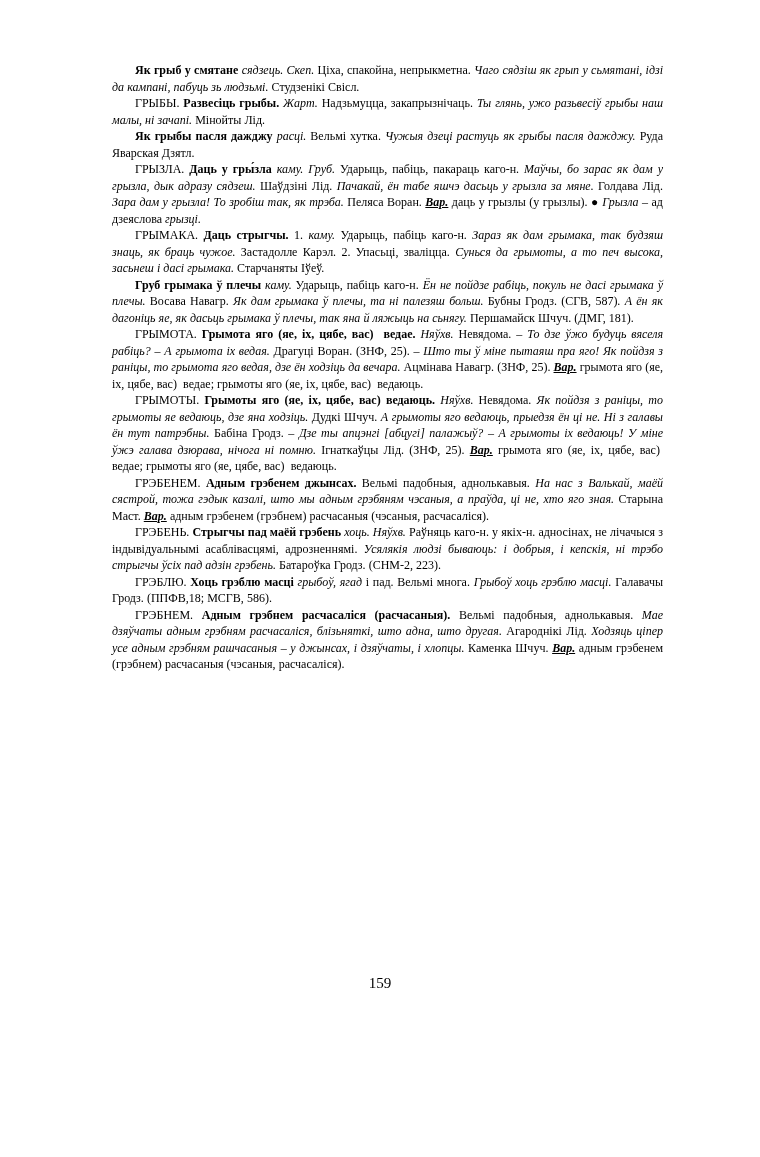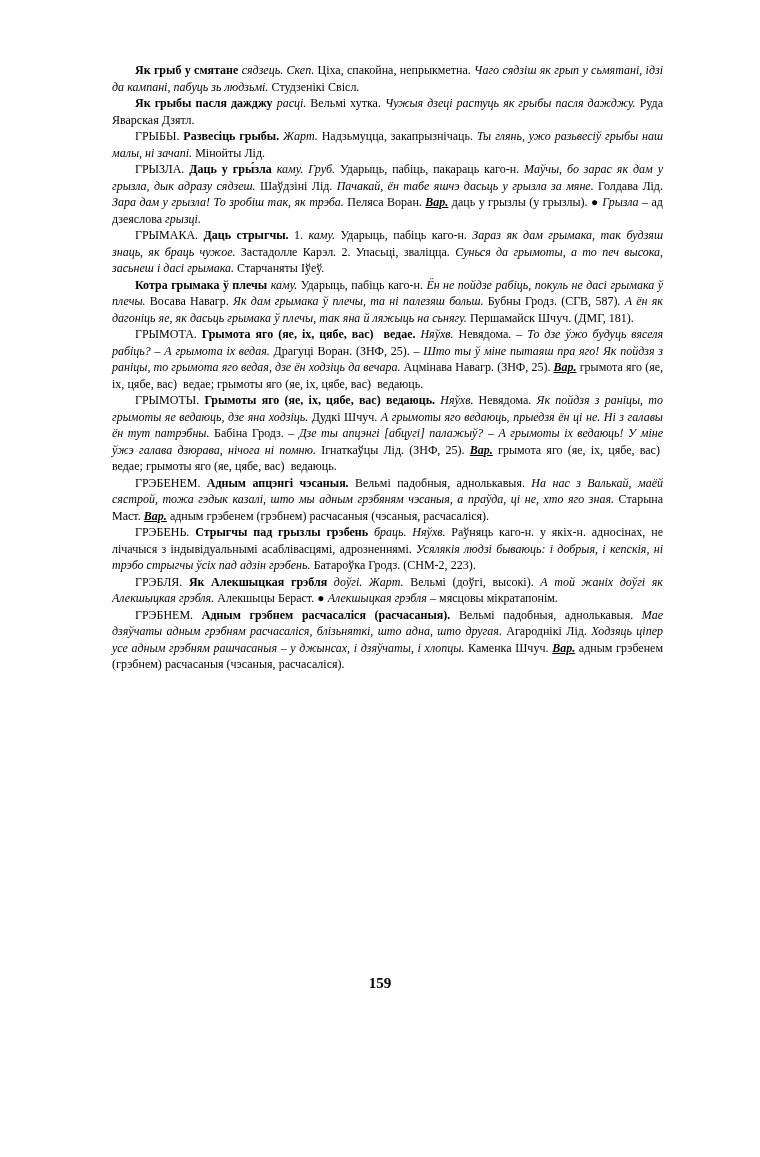--- a/index.html
+++ b/index.html
@@ -54,38 +54,37 @@
     font-style: normal;
   }
   #page-number {
     position: absolute;
     left: 0;
     top: 975px;
     width: 760px;
     text-align: center;
     font-size: 15.1px;
     font-family: "Liberation Serif", "DejaVu Serif", serif;
-    font-weight: bold;
   }
 </style>
 </head>
 <body>
 
 <div id="page">
 
   <div id="text-column">
     <p class="entry"><b>Як грыб у смятане</b> <i>сядзець. Скеп.</i> Ціха, спакойна, непрыкметна. <i>Чаго сядзіш як грып у сьмятані, ідзі да кампані, пабуць зь людзьмі.</i> Студзенікі Свісл.</p>
+    <p class="entry">ГРЫБЫ. <b>Развесіць грыбы.</b> <i>Жарт.</i> Надзьмуцца, закапрызнічаць. <i>Ты глянь, ужо разьвесіў грыбы наш малы, ні зачапі.</i> Мінойты Лід.</p>
     <p class="entry"><b>Як грыбы пасля дажджу</b> <i>расці.</i> Вельмі хутка. <i>Чужыя дзеці растуць як грыбы пасля дажджу.</i> Руда Яварская Дзятл.</p>
-    <p class="entry">ГРЫБЫ. <b>Развесіць грыбы.</b> <i>Жарт.</i> Надзьмуцца, закапрызнічаць. <i>Ты глянь, ужо разьвесіў грыбы наш малы, ні зачапі.</i> Мінойты Лід.</p>
     <p class="entry">ГРЫЗЛА. <b>Даць у гры́зла</b> <i>каму. Груб.</i> Ударыць, пабіць, пакараць каго-н. <i>Маўчы, бо зарас як дам у грызла, дык адразу сядзеш.</i> Шаўдзіні Лід. <i>Пачакай, ён табе яшчэ дасьць у грызла за мяне.</i> Голдава Лід. <i>Зара дам у грызла! То зробіш так, як трэба.</i> Пеляса Воран. <span class="bi">Вар.</span> даць у грызлы (у грызлы). <span class="bullet">●</span> <i>Грызла</i> – ад дзеяслова <i>грызці.</i></p>
     <p class="entry">ГРЫМАКА. <b>Даць стрыгчы.</b> 1. <i>каму.</i> Ударыць, пабіць каго-н. <i>Зараз як дам грымака, так будзяш знаць, як браць чужое.</i> Застадолле Карэл. 2. Упасьці, зваліцца. <i>Сунься да грымоты, а то печ высока, засьнеш і дасі грымака.</i> Старчаняты Іўеў.</p>
-    <p class="entry"><b>Котра грымака ў плечы</b> <i>каму.</i> Ударыць, пабіць каго-н. <i>Ён не пойдзе рабіць, покуль не дасі грымака ў плечы.</i> Восава Навагр. <i>Як дам грымака ў плечы, та ні палезяш больш.</i> Бубны Гродз. (СГВ, 587). <i>А ён як дагоніць яе, як дасьць грымака ў плечы, так яна й ляжыць на сьнягу.</i> Першамайск Шчуч. (ДМГ, 181).</p>
+    <p class="entry"><b>Груб грымака ў плечы</b> <i>каму.</i> Ударыць, пабіць каго-н. <i>Ён не пойдзе рабіць, покуль не дасі грымака ў плечы.</i> Восава Навагр. <i>Як дам грымака ў плечы, та ні палезяш больш.</i> Бубны Гродз. (СГВ, 587). <i>А ён як дагоніць яе, як дасьць грымака ў плечы, так яна й ляжыць на сьнягу.</i> Першамайск Шчуч. (ДМГ, 181).</p>
     <p class="entry">ГРЫМОТА. <b>Грымота яго (яе, іх, цябе, вас)&nbsp; ведае.</b> <i>Няўхв.</i> Невядома. – <i>То дзе ўжо будуць вяселя рабіць? – А грымота іх ведая.</i> Драгуці Воран. (ЗНФ, 25). – <i>Што ты ў міне пытаяш пра яго! Як пойдзя з раніцы, то грымота яго ведая, дзе ён ходзіць да вечара.</i> Ацмінава Навагр. (ЗНФ, 25). <span class="bi">Вар.</span> грымота яго (яе, іх, цябе, вас)&nbsp; ведае; грымоты яго (яе, іх, цябе, вас)&nbsp; ведаюць.</p>
     <p class="entry">ГРЫМОТЫ. <b>Грымоты яго (яе, іх, цябе, вас) ведаюць.</b> <i>Няўхв.</i> Невядома. <i>Як пойдзя з раніцы, то грымоты яе ведаюць, дзе яна ходзіць.</i> Дудкі Шчуч. <i>А грымоты яго ведаюць, прыедзя ён ці не. Ні з галавы ён тут патрэбны.</i> Бабіна Гродз. – <i>Дзе ты апцэнгі [абцугі] палажыў? – А грымоты іх ведаюць! У міне ўжэ галава дзюрава, нічога ні помню.</i> Ігнаткаўцы Лід. (ЗНФ, 25). <span class="bi">Вар.</span> грымота яго (яе, іх, цябе, вас)&nbsp; ведае; грымоты яго (яе, цябе, вас)&nbsp; ведаюць.</p>
-    <p class="entry">ГРЭБЕНЕМ. <b>Адным апцэнгі чэсаныя.</b> Вельмі падобныя, аднолькавыя. <i>На нас з Валькай, маёй сястрой, тожа гэдык казалі, што мы адным грэбяням чэсаныя, а праўда, ці не, хто яго зная.</i> Старына Маст. <span class="bi">Вар.</span> адным грэбенем (грэбнем) расчасаныя (чэсаныя, расчасаліся).</p>
-    <p class="entry">ГРЭБЕНЬ. <b>Стрыгчы пад грызлы грэбень</b> <i>браць. Няўхв.</i> Раўняць каго-н. у якіх-н. адносінах, не лічачыся з індывідуальнымі асаблівасцямі, адрозненнямі. <i>Усялякія людзі бываюць: і добрыя, і кепскія, ні трэбо стрыгчы ўсіх пад адзін грэбень.</i> Батароўка Гродз. (СНМ-2, 223).</p>
-    <p class="entry">ГРЭБЛЯ. <b>Як Алекшыцкая грэбля</b> <i>доўгі. Жарт.</i> Вельмі (доўгі, высокі). <i>А той жаніх доўгі як Алекшыцкая грэбля.</i> Алекшыцы Бераст. <span class="bullet">●</span> <i>Алекшыцкая грэбля</i> – мясцовы мікратапонім.</p>
+    <p class="entry">ГРЭБЕНЕМ. <b>Адным грэбенем джынсах.</b> Вельмі падобныя, аднолькавыя. <i>На нас з Валькай, маёй сястрой, тожа гэдык казалі, што мы адным грэбяням чэсаныя, а праўда, ці не, хто яго зная.</i> Старына Маст. <span class="bi">Вар.</span> адным грэбенем (грэбнем) расчасаныя (чэсаныя, расчасаліся).</p>
+    <p class="entry">ГРЭБЕНЬ. <b>Стрыгчы пад маёй грэбень</b> <i>хоць. Няўхв.</i> Раўняць каго-н. у якіх-н. адносінах, не лічачыся з індывідуальнымі асаблівасцямі, адрозненнямі. <i>Усялякія людзі бываюць: і добрыя, і кепскія, ні трэбо стрыгчы ўсіх пад адзін грэбень.</i> Батароўка Гродз. (СНМ-2, 223).</p>
+    <p class="entry">ГРЭБЛЮ. <b>Хоць грэблю масці</b> <i>грыбоў, ягад</i> і пад. Вельмі многа. <i>Грыбоў хоць грэблю масці.</i> Галавачы Гродз. (ППФВ,18; МСГВ, 586).</p>
     <p class="entry">ГРЭБНЕМ. <b>Адным грэбнем расчасаліся (расчасаныя).</b> Вельмі падобныя, аднолькавыя. <i>Мае дзяўчаты адным грэбням расчасаліся, блізьняткі, што адна, што другая.</i> Агароднікі Лід. <i>Ходзяць ціпер усе адным грэбням рашчасаныя – у джынсах, і дзяўчаты, і хлопцы.</i> Каменка Шчуч. <span class="bi">Вар.</span> адным грэбенем (грэбнем) расчасаныя (чэсаныя, расчасаліся).</p>
   </div>
 
   <div id="page-number">159</div>
 
 </div>
 
 </body></html>

